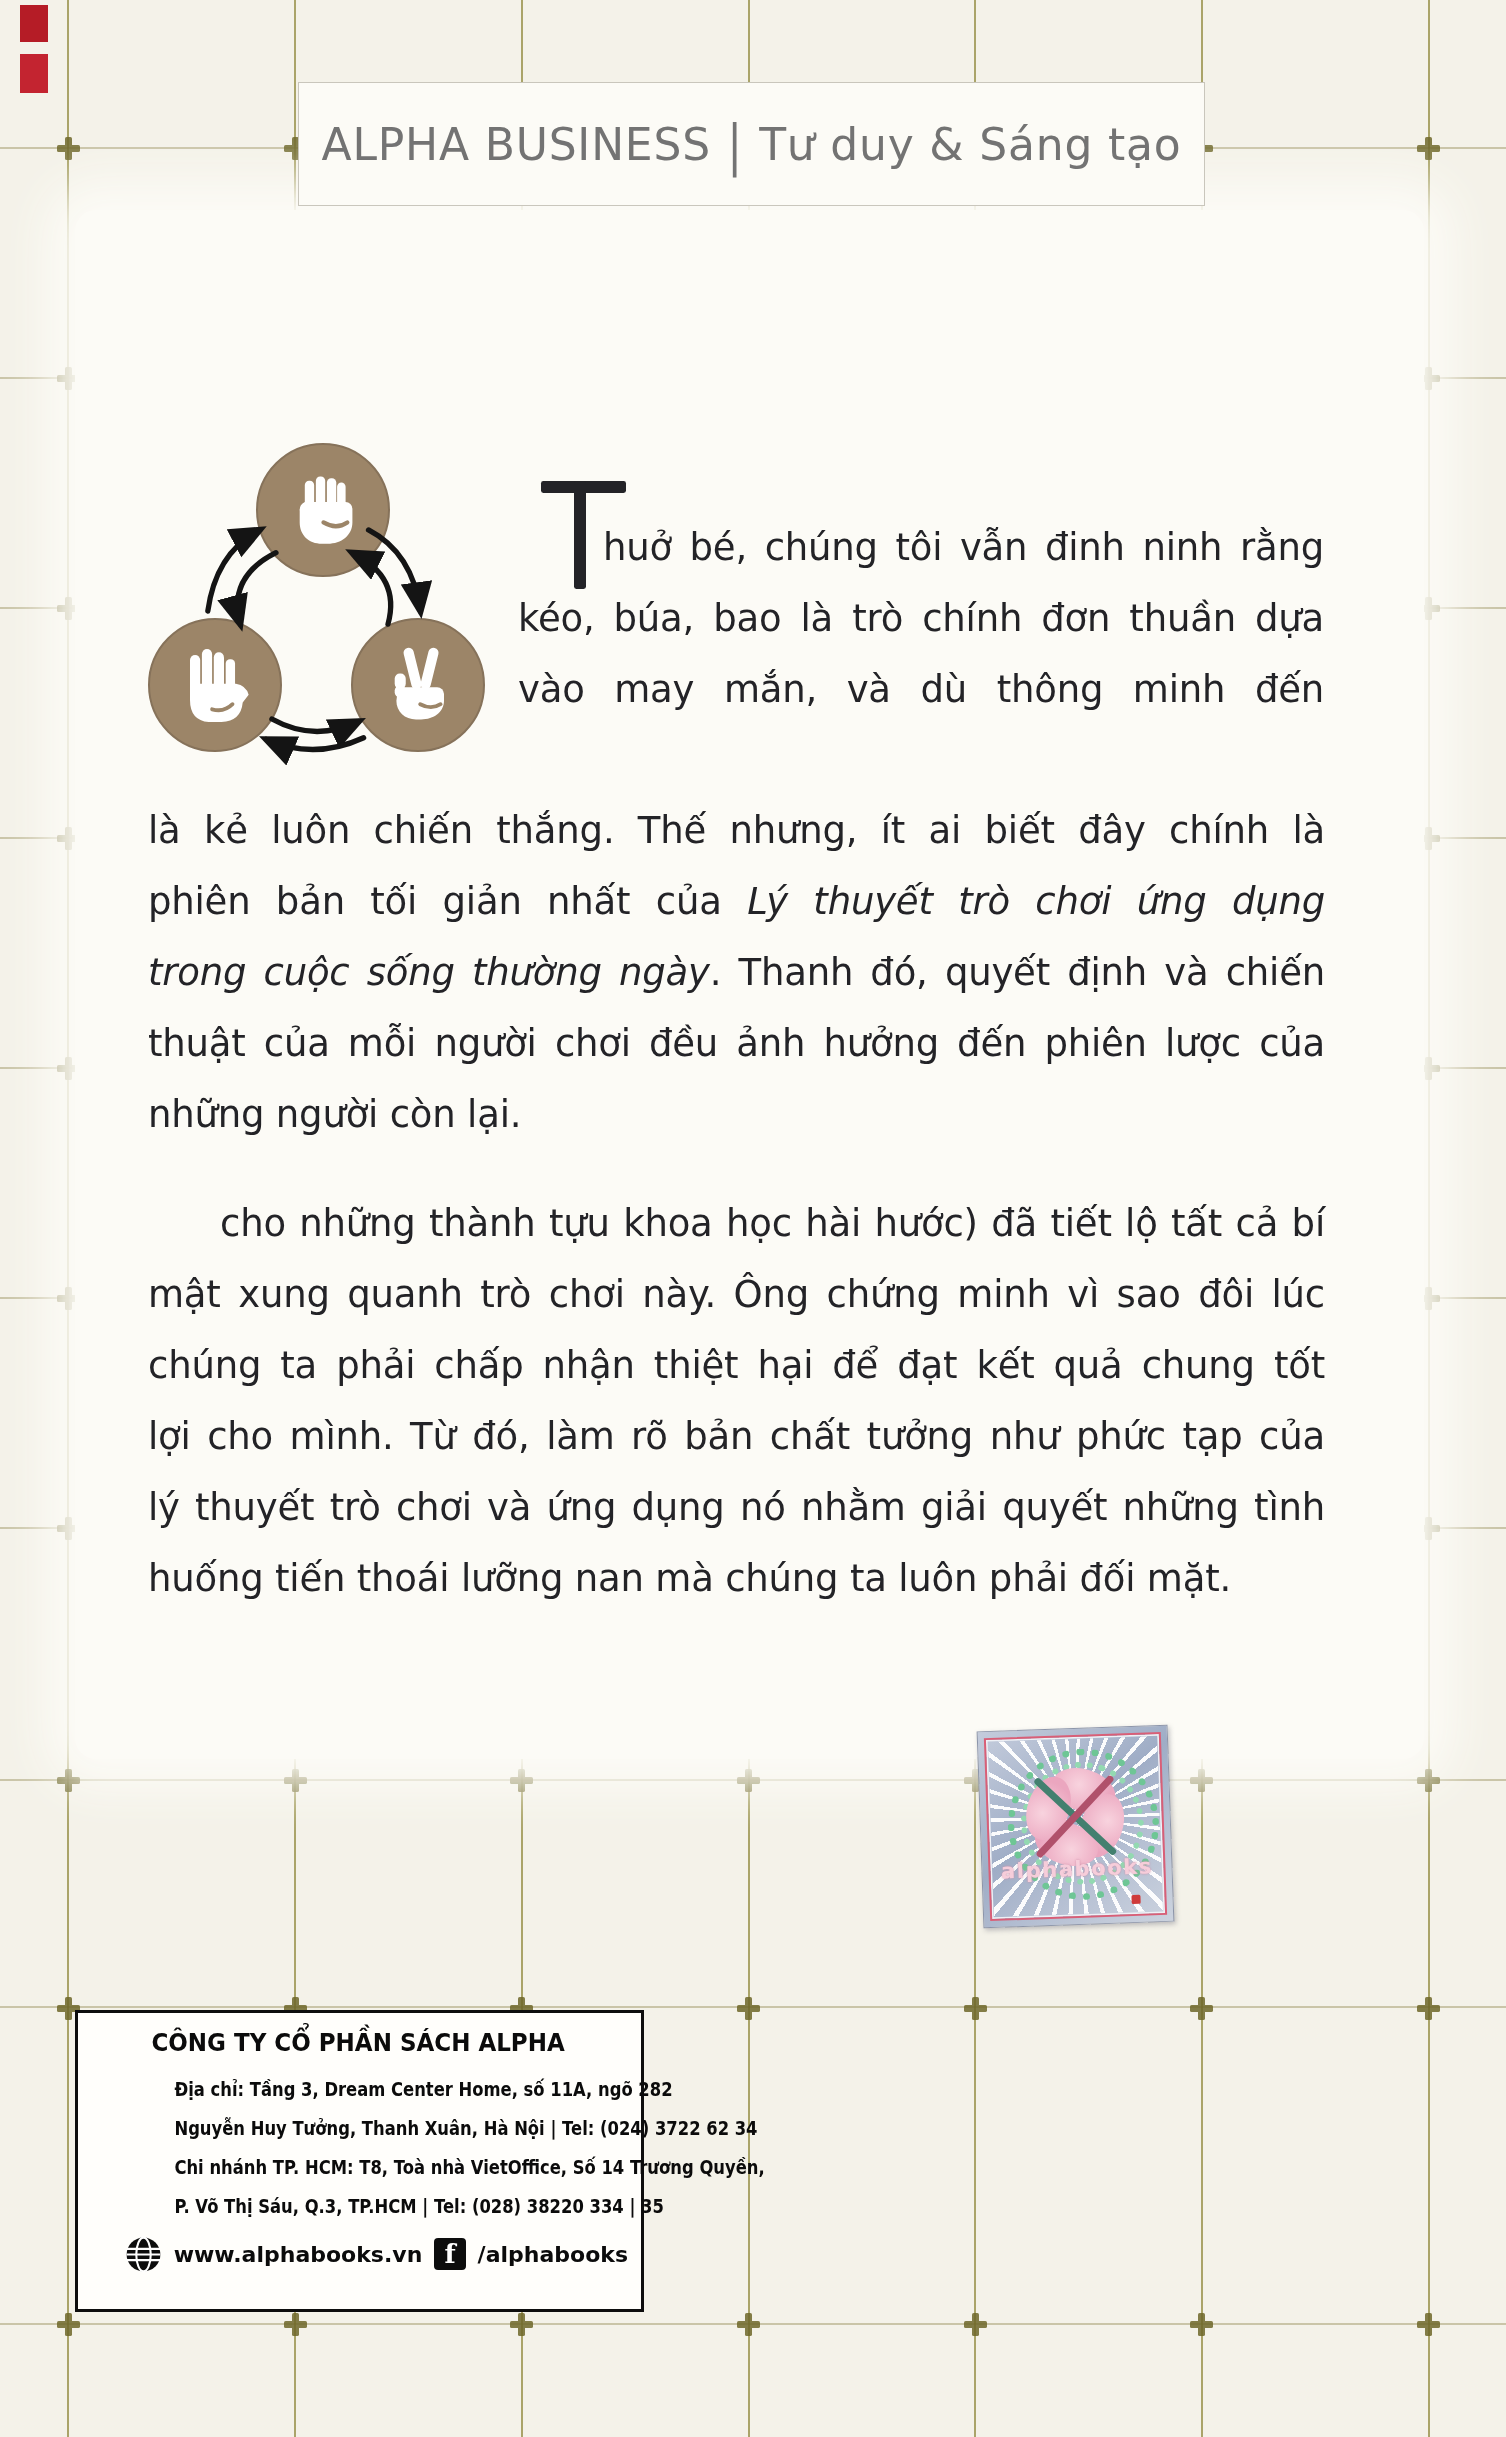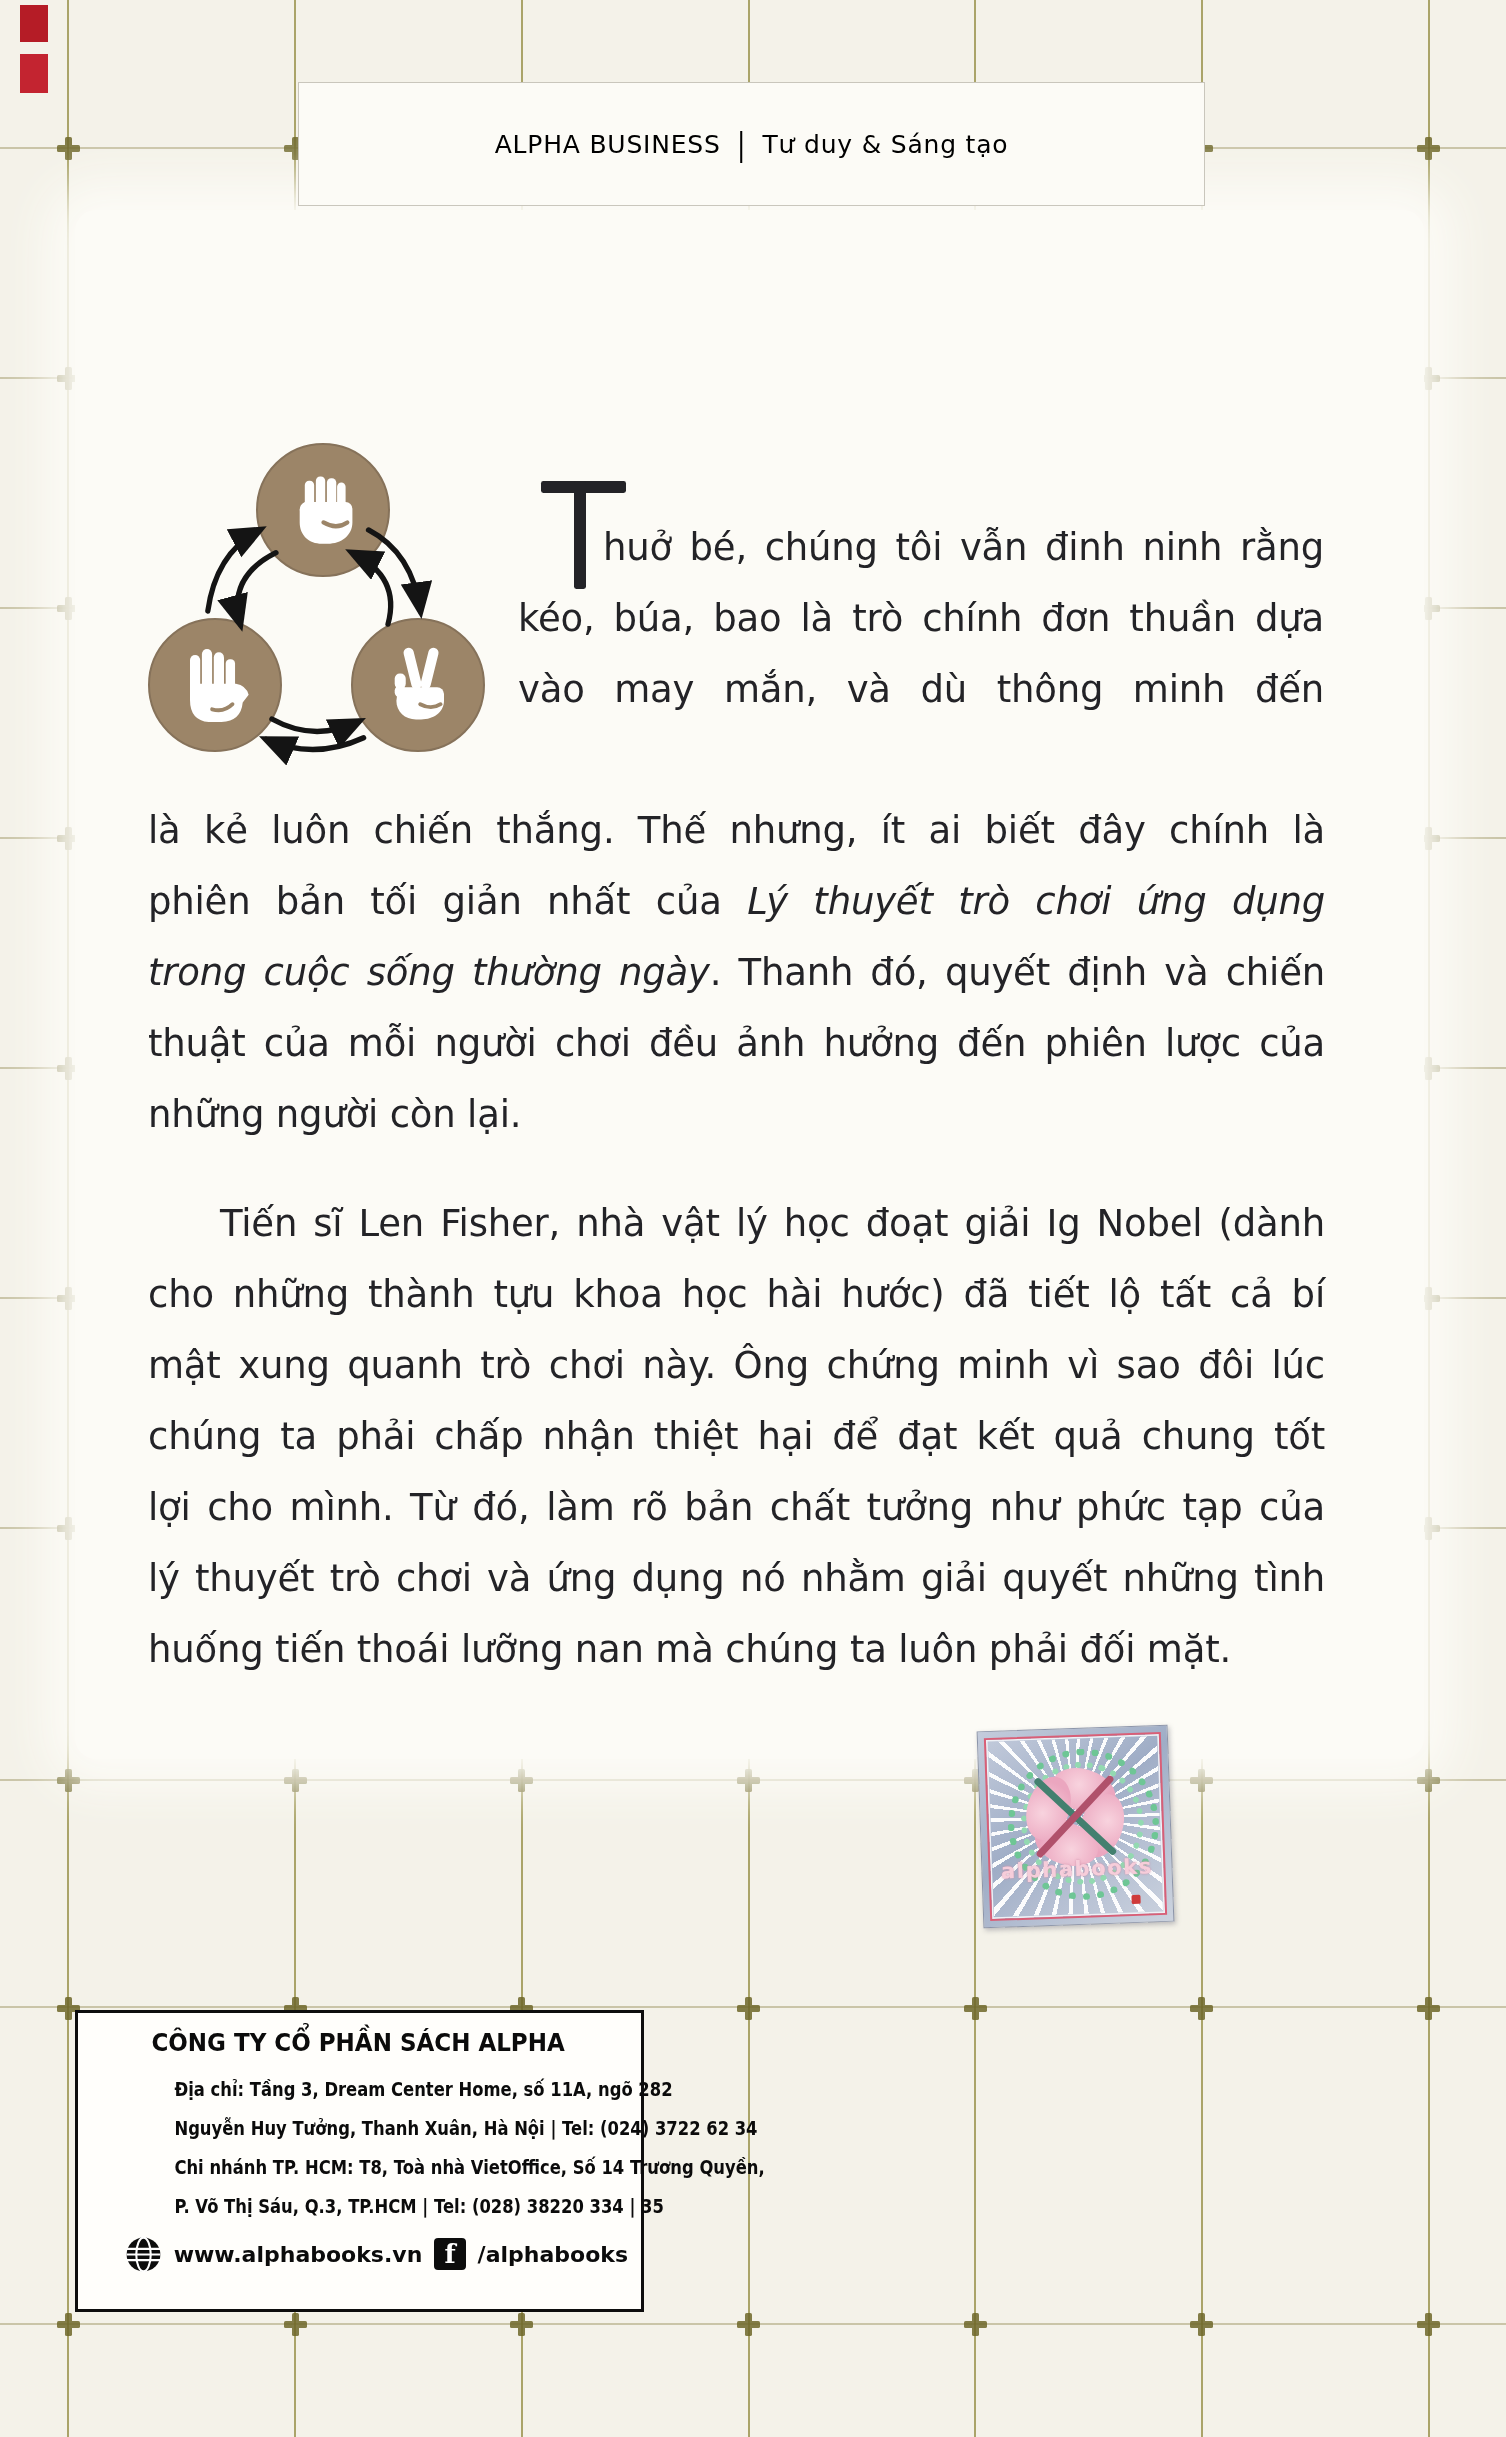--- a/index.html
+++ b/index.html
@@ -11,21 +11,21 @@
   .gh{position:absolute;left:0;right:0;height:2.4px;background:var(--grid-horizontal);opacity:.65;}
   .gj{position:absolute;width:23px;height:23px;opacity:.85;}
   .gj::before{content:"";position:absolute;left:0;top:8.1px;width:23px;height:6.5px;background:var(--grid-joint);border-radius:1.6px;}
   .gj::after{content:"";position:absolute;left:8.1px;top:0;width:6.5px;height:23px;background:var(--grid-joint);border-radius:1.6px;}
   
   .panel{position:absolute;left:75px;top:210px;width:1349px;height:1549px;background:#fcfbf6;
          border-radius:21px;box-shadow:0 0 45px 28.4px #fcfbf6;z-index:2;}
   
   .header-box{position:absolute;left:298px;top:82px;width:905px;height:122px;background:#fcfbf6;
               border:1.6px solid #c9c6bc;z-index:3;display:flex;align-items:center;justify-content:center;}
-  .header-text{font-size:25px;letter-spacing:0.8px;color:#000000;white-space:nowrap;}
+  .header-text{font-size:44px;letter-spacing:0.8px;color:#737373;white-space:nowrap;}
   .header-sep{display:inline-block;padding:0 16.3px;font-weight:400;transform:scaleY(1.25);}
   
   .rps{position:absolute;left:0;top:0;z-index:4;}
   .circle{position:absolute;width:130px;height:130px;border-radius:50%;background:var(--icon-circle);
           border:2.4px solid #86725a;display:flex;align-items:center;justify-content:center;}
   .circle svg{width:85px;height:85px;}
   .arrows{position:absolute;left:138px;top:439px;z-index:5;}
   
   .textcol{position:absolute;z-index:4;font-size:37px;letter-spacing:-0.2px;color:#232327;}
   .tline{line-height:71px;text-align:justify;text-align-last:justify;white-space:normal;}
@@ -239,21 +239,20 @@
       <div class="tline"><span>vào may mắn, và dù thông minh đến</span></div>
     </div>
   <div id="para1b" class="textcol">
       <div class="tline"><span>là kẻ luôn chiến thắng. Thế nhưng, ít ai biết đây chính là</span></div>
       <div class="tline"><span>phiên bản tối giản nhất của </span><span class="it">Lý thuyết trò chơi ứng dụng</span></div>
       <div class="tline"><span class="it">trong cuộc sống thường ngày</span><span>. Thanh đó, quyết định và chiến</span></div>
       <div class="tline"><span>thuật của mỗi người chơi đều ảnh hưởng đến phiên lược của</span></div>
       <div class="tline nj"><span>những người còn lại.</span></div>
     </div>
   <div id="para2" class="textcol">
-      <div class="tline"><span>Tiến sĩ Len Fisher, nhà vật lý học đoạt giải Ig Nobel (dành</span></div>
       <div class="tline"><span>cho những thành tựu khoa học hài hước) đã tiết lộ tất cả bí</span></div>
       <div class="tline"><span>mật xung quanh trò chơi này. Ông chứng minh vì sao đôi lúc</span></div>
       <div class="tline"><span>chúng ta phải chấp nhận thiệt hại để đạt kết quả chung tốt</span></div>
       <div class="tline"><span>lợi cho mình. Từ đó, làm rõ bản chất tưởng như phức tạp của</span></div>
       <div class="tline"><span>lý thuyết trò chơi và ứng dụng nó nhằm giải quyết những tình</span></div>
       <div class="tline nj"><span>huống tiến thoái lưỡng nan mà chúng ta luôn phải đối mặt.</span></div>
     </div>
 
   <div class="sticker">
     <div class="sticker-rays"></div>

